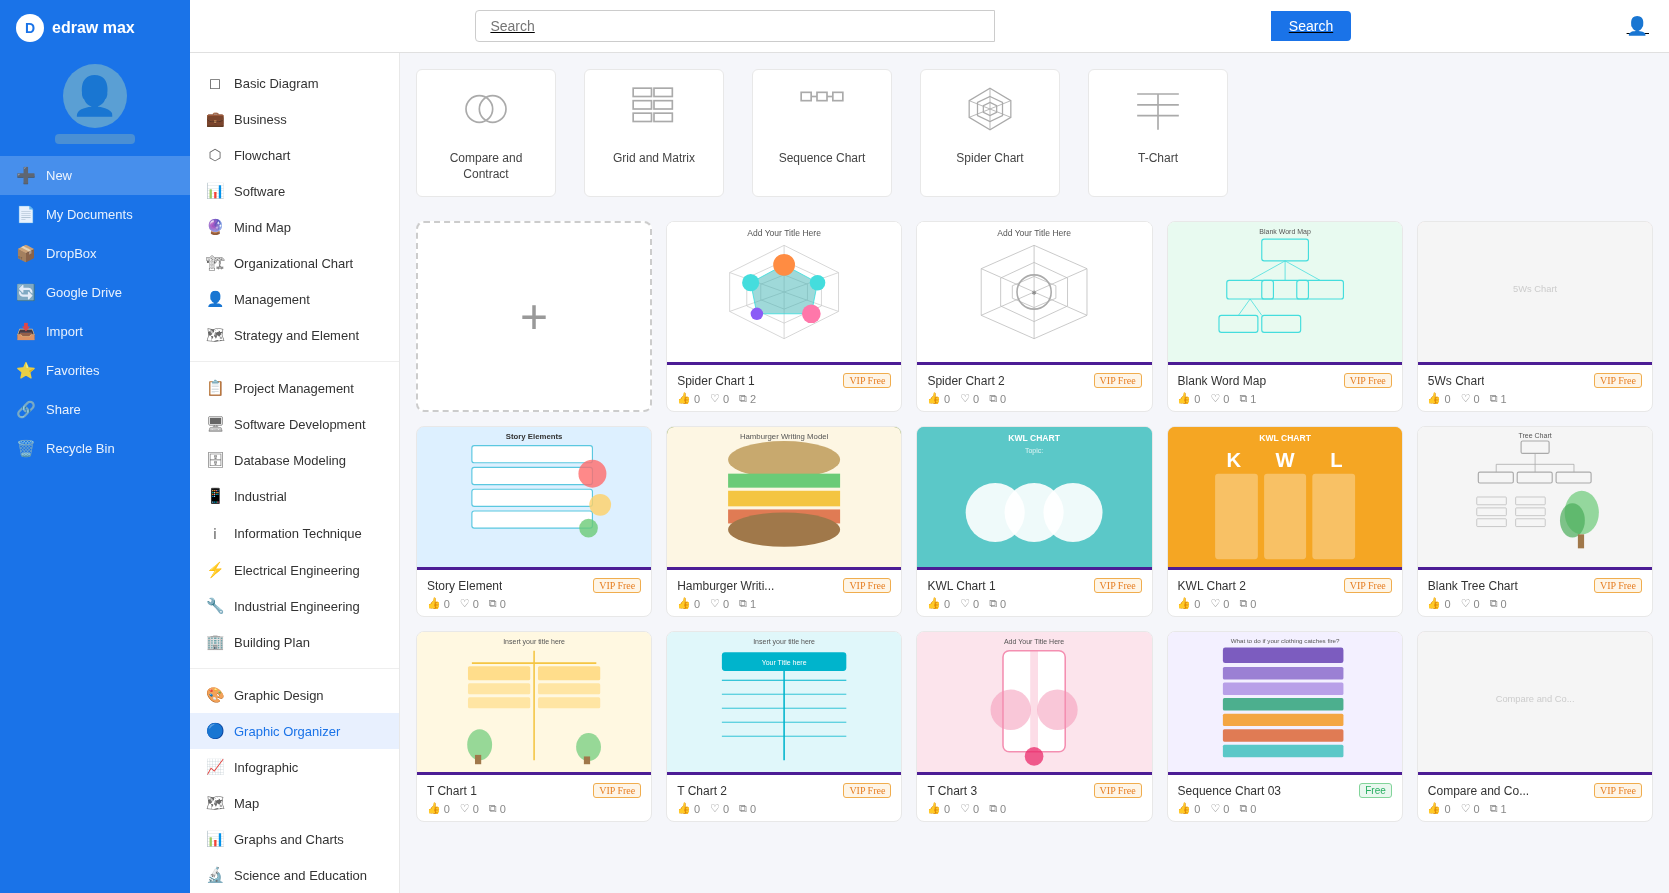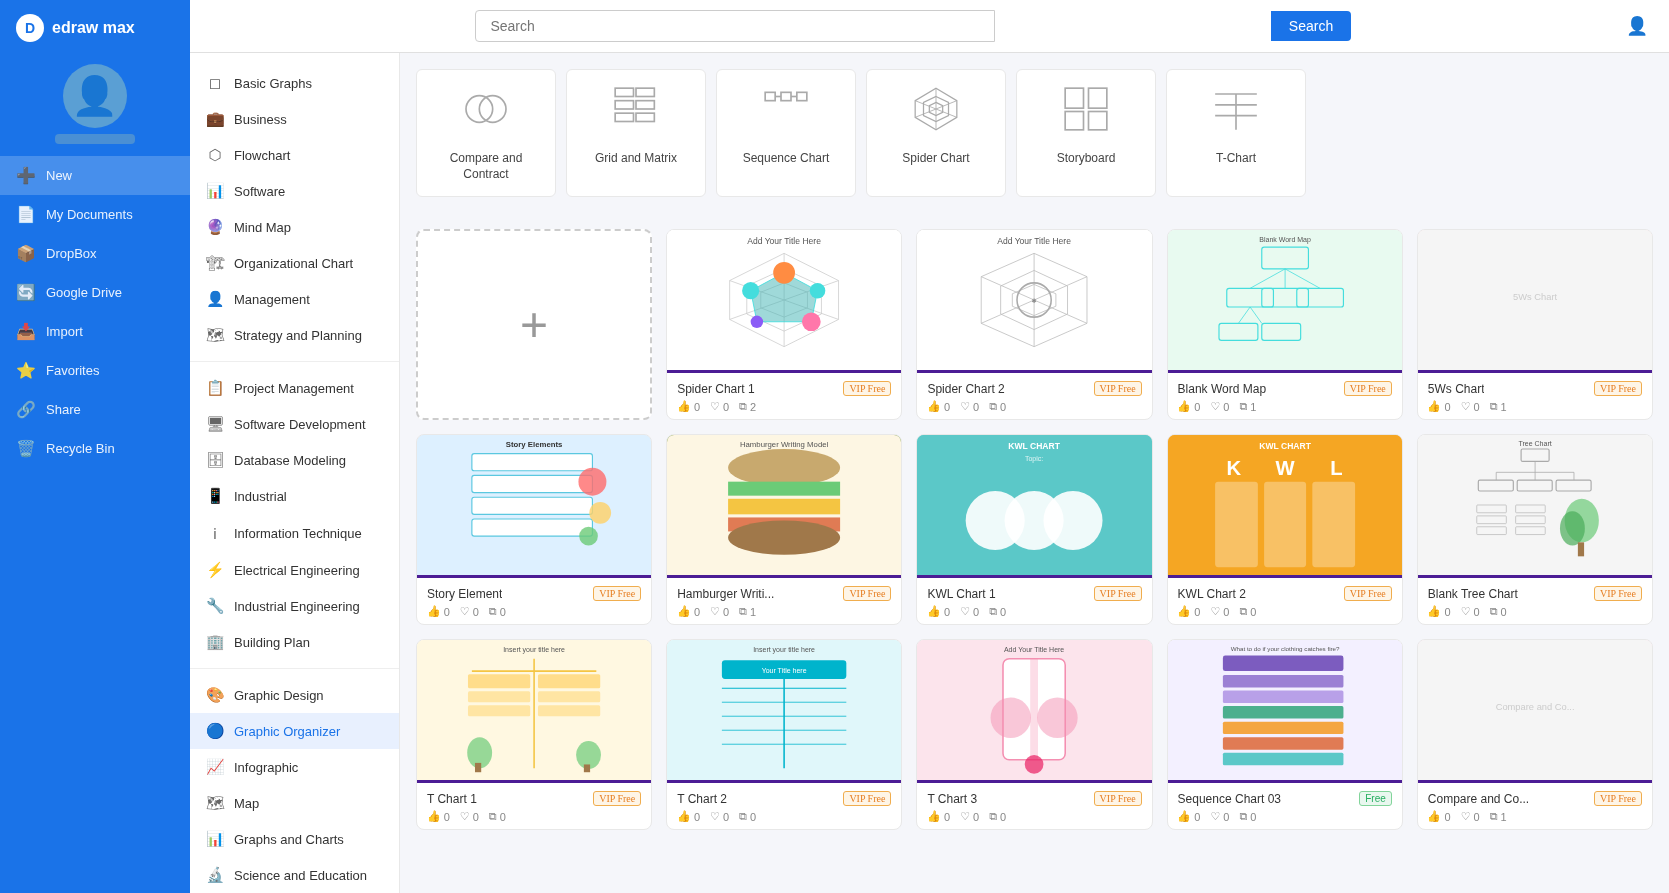--- a/index.html
+++ b/index.html
@@ -91,20 +91,21 @@
 
     
     .topbar {
       background: white;
       display: flex;
       align-items: center;
       padding: 10px 20px;
       gap: 10px;
       border-bottom: 1px solid #e0e0e0;
       flex-shrink: 0;
+      text-decoration: underline;
     }
     .search-input {
       flex: 1;
       max-width: 520px;
       margin: 0 auto;
       padding: 7px 14px;
       border: 1px solid #ccc;
       border-radius: 4px 0 0 4px;
       font-size: 14px;
       outline: none;
@@ -173,22 +174,22 @@
     .main-content {
       flex: 1;
       overflow-y: auto;
       padding: 16px;
       background: #f5f6fa;
     }
 
     
     .category-row {
       display: flex;
-      gap: 10px;
-      margin-bottom: 32px;
+      gap: 28px;
+      margin-bottom: 24px;
       flex-wrap: wrap;
     }
     .category-card {
       background: white;
       border: 1px solid #e8e8e8;
       border-radius: 6px;
       padding: 14px 10px;
       display: flex;
       flex-direction: column;
       align-items: center;
@@ -364,21 +365,21 @@
     <button class="search-btn">Search</button>
     <div class="topbar-right">👤</div>
   </div>
 
   <div class="content-area">
 
     <div class="left-nav">
       <div id="left-nav-items">
           <div class="left-nav-item">
             <span class="left-nav-icon">◻</span>
-            <span>Basic Graphs</span>
+            <span>Basic Diagram</span>
           </div>
           <div class="left-nav-item">
             <span class="left-nav-icon">💼</span>
             <span>Business</span>
           </div>
           <div class="left-nav-item">
             <span class="left-nav-icon">⬡</span>
             <span>Flowchart</span>
           </div>
           <div class="left-nav-item">
@@ -392,21 +393,21 @@
           <div class="left-nav-item">
             <span class="left-nav-icon">🏗</span>
             <span>Organizational Chart</span>
           </div>
           <div class="left-nav-item">
             <span class="left-nav-icon">👤</span>
             <span>Management</span>
           </div>
           <div class="left-nav-item">
             <span class="left-nav-icon">🗺</span>
-            <span>Strategy and Planning</span>
+            <span>Strategy and Element</span>
           </div>
           <div class="left-nav-divider"></div>
           <div class="left-nav-item">
             <span class="left-nav-icon">📋</span>
             <span>Project Management</span>
           </div>
           <div class="left-nav-item">
             <span class="left-nav-icon">🖥</span>
             <span>Software Development</span>
           </div>
@@ -499,29 +500,20 @@
                 <polygon points="30,15 45,22 45,38 30,45 15,38 15,22" fill="none" stroke="#aaa" stroke-width="1.5"></polygon>
                 <polygon points="30,22 38,26 38,34 30,38 22,34 22,26" fill="none" stroke="#aaa" stroke-width="1.5"></polygon>
                 <line x1="30" y1="5" x2="30" y2="55" stroke="#aaa" stroke-width="1"></line>
                 <line x1="5" y1="20" x2="55" y2="40" stroke="#aaa" stroke-width="1"></line>
                 <line x1="55" y1="20" x2="5" y2="40" stroke="#aaa" stroke-width="1"></line>
               </svg></div>
     <div class="category-card-label">Spider Chart</div>
   </div>
           <div class="category-card">
     <div class="category-card-icon"><svg viewBox="0 0 60 60" width="50" height="50">
-                <rect x="5" y="5" width="22" height="24" fill="none" stroke="#aaa" stroke-width="2"></rect>
-                <rect x="5" y="33" width="22" height="22" fill="none" stroke="#aaa" stroke-width="2"></rect>
-                <rect x="33" y="5" width="22" height="24" fill="none" stroke="#aaa" stroke-width="2"></rect>
-                <rect x="33" y="33" width="22" height="22" fill="none" stroke="#aaa" stroke-width="2"></rect>
-              </svg></div>
-    <div class="category-card-label">Storyboard</div>
-  </div>
-          <div class="category-card">
-    <div class="category-card-icon"><svg viewBox="0 0 60 60" width="50" height="50">
                 <line x1="5" y1="12" x2="55" y2="12" stroke="#aaa" stroke-width="2"></line>
                 <line x1="30" y1="12" x2="30" y2="55" stroke="#aaa" stroke-width="2"></line>
                 <line x1="5" y1="25" x2="55" y2="25" stroke="#aaa" stroke-width="2"></line>
                 <line x1="5" y1="38" x2="55" y2="38" stroke="#aaa" stroke-width="2"></line>
               </svg></div>
     <div class="category-card-label">T-Chart</div>
   </div>
         </div>
 
       <div class="template-grid" id="template-grid">

